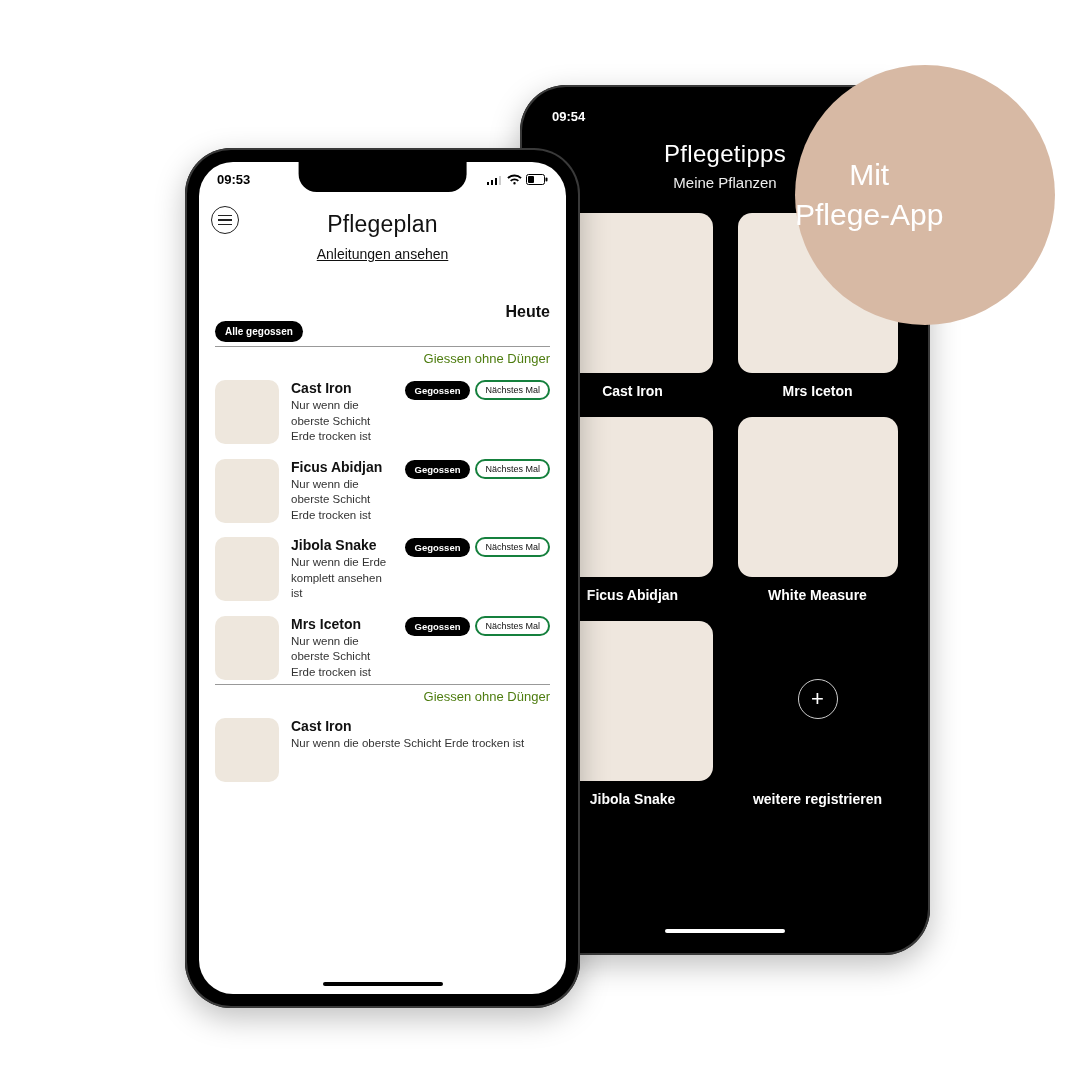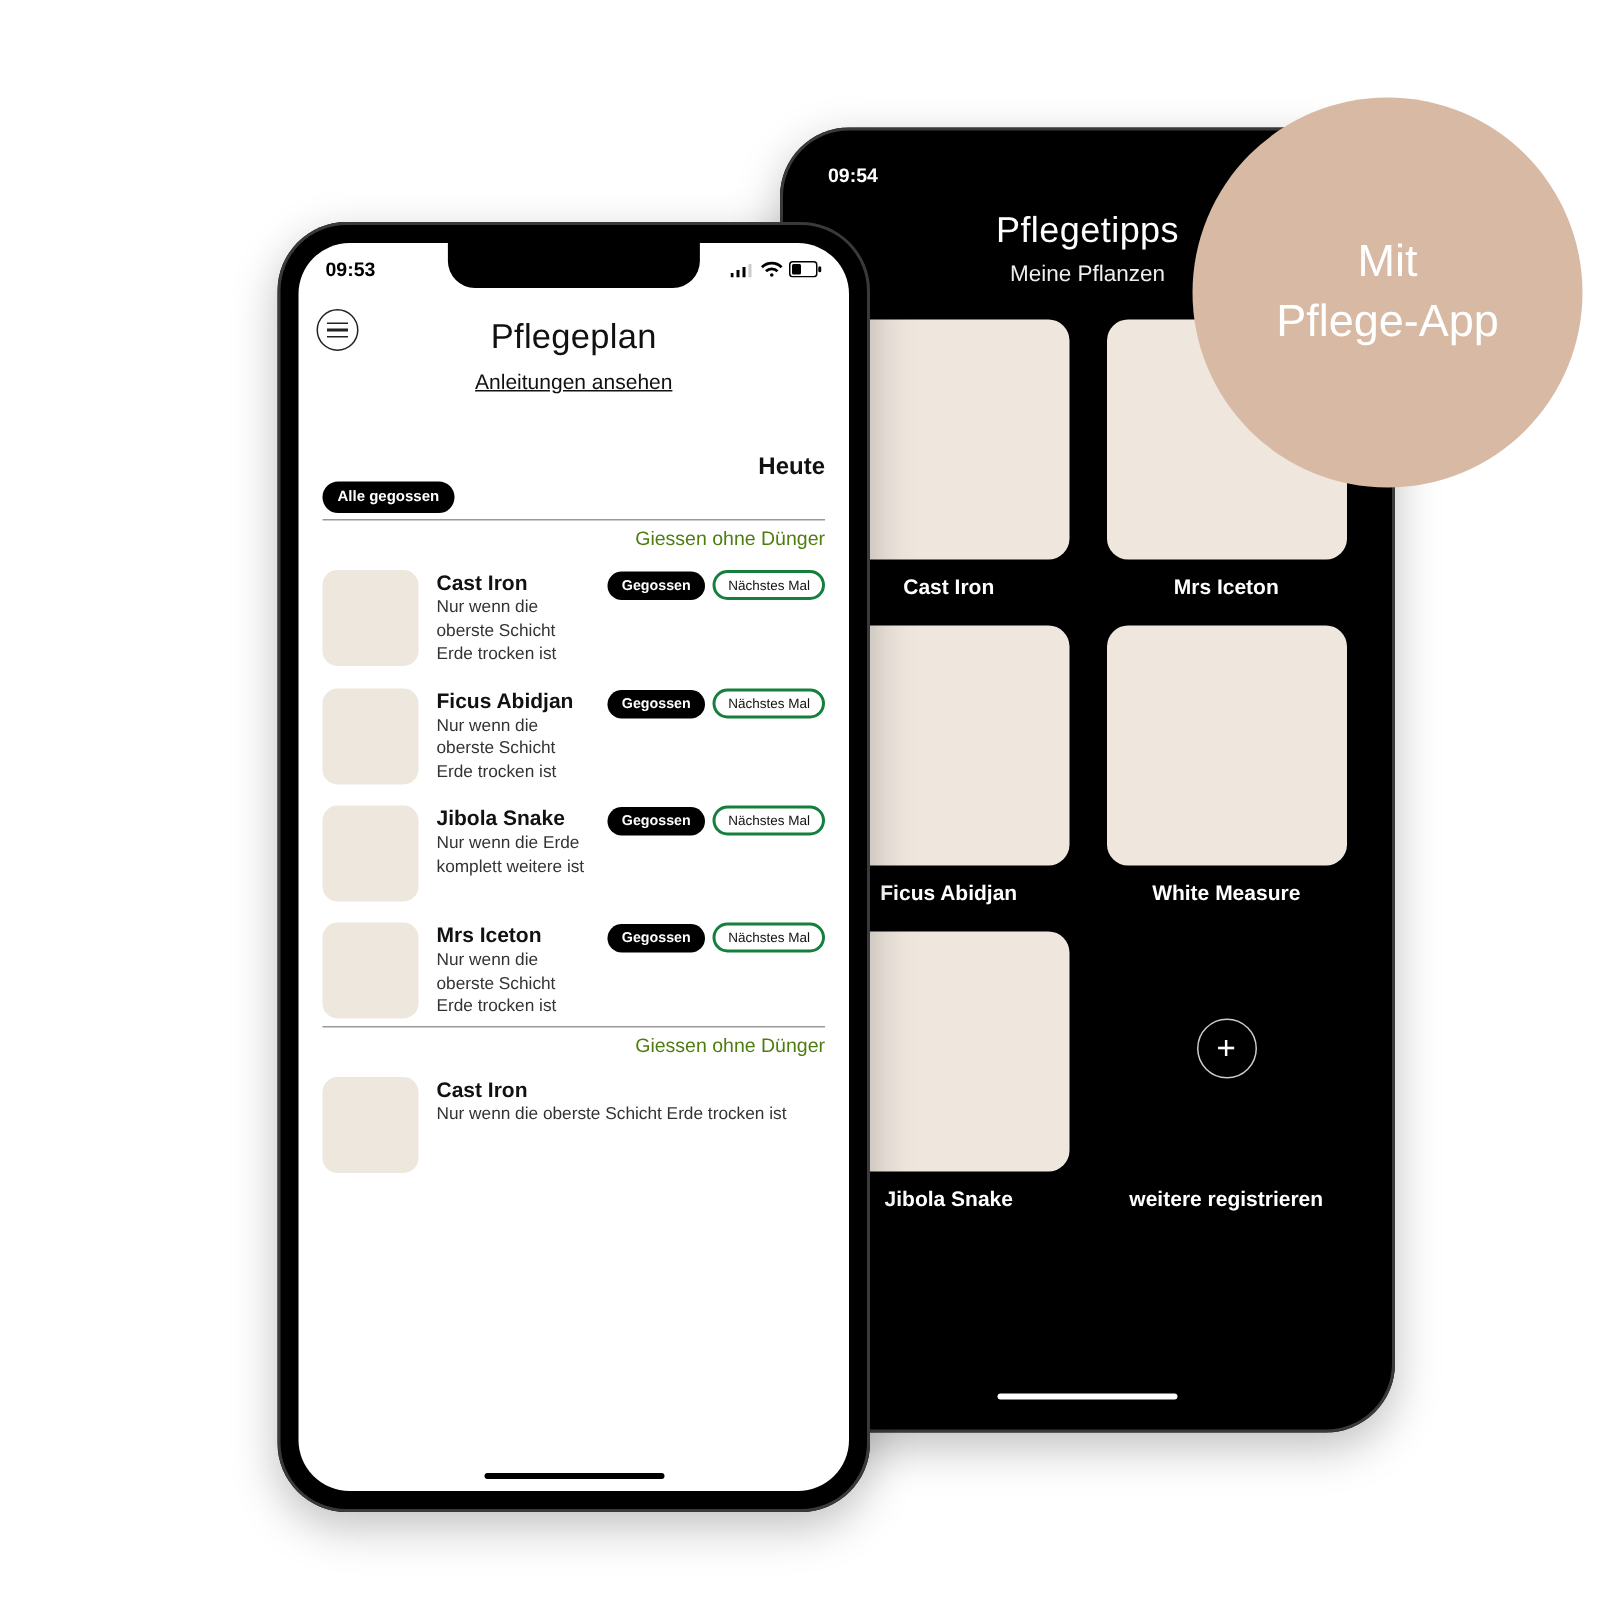--- a/index.html
+++ b/index.html
@@ -91,21 +91,21 @@
   .btn-outline { border:2px solid #15803d; color:#111; border-radius:999px; font-size:9px; padding:3px 8px; background:#fff; }
 
   .status-icons { display:flex; align-items:center; gap:4px; }
   .status-icons svg { display:block; }
 
   
   #badge {
     position:absolute; top:65px; left:795px;
     width:260px; height:260px; border-radius:50%;
     background:#d7b9a4;
-    display:flex; align-items:center; justify-content:center;
+    display:flex; align-items:center; 
     text-align:center; color:#fff; font-size:30px; line-height:1.35;
     font-weight:300; z-index:20;
   }
   
   .pl-castiron { background:
     linear-gradient(100deg,#2f5a2a 0 14%, #e9ddcf 14% 18%, #4a7a37 18% 30%, #e9ddcf 30% 34%,
                    #2f5a2a 34% 46%, #e9ddcf 46% 50%, #4f8a3f 50% 64%, #e9ddcf 64% 68%,
                    #2d5528 68% 82%, #e9ddcf 82% 86%, #4a7a37 86% 100%); }
   .pl-ficus { background:
     radial-gradient(120% 120% at 30% 70%, #6d2e1e 0 22%, transparent 23%),
@@ -246,21 +246,21 @@
         <div class="actions">
           <span class="btn-dark">Gegossen</span>
           <span class="btn-outline">Nächstes Mal</span>
         </div>
       </div>
 
       <div class="row">
         <div class="thumb pl-snake"></div>
         <div class="text">
           <div class="name">Jibola Snake</div>
-          <div class="desc">Nur wenn die Erde komplett weitere ist</div>
+          <div class="desc">Nur wenn die Erde komplett ansehen ist</div>
         </div>
         <div class="actions">
           <span class="btn-dark">Gegossen</span>
           <span class="btn-outline">Nächstes Mal</span>
         </div>
       </div>
 
       <div class="row">
         <div class="thumb pl-iceton"></div>
         <div class="text">

